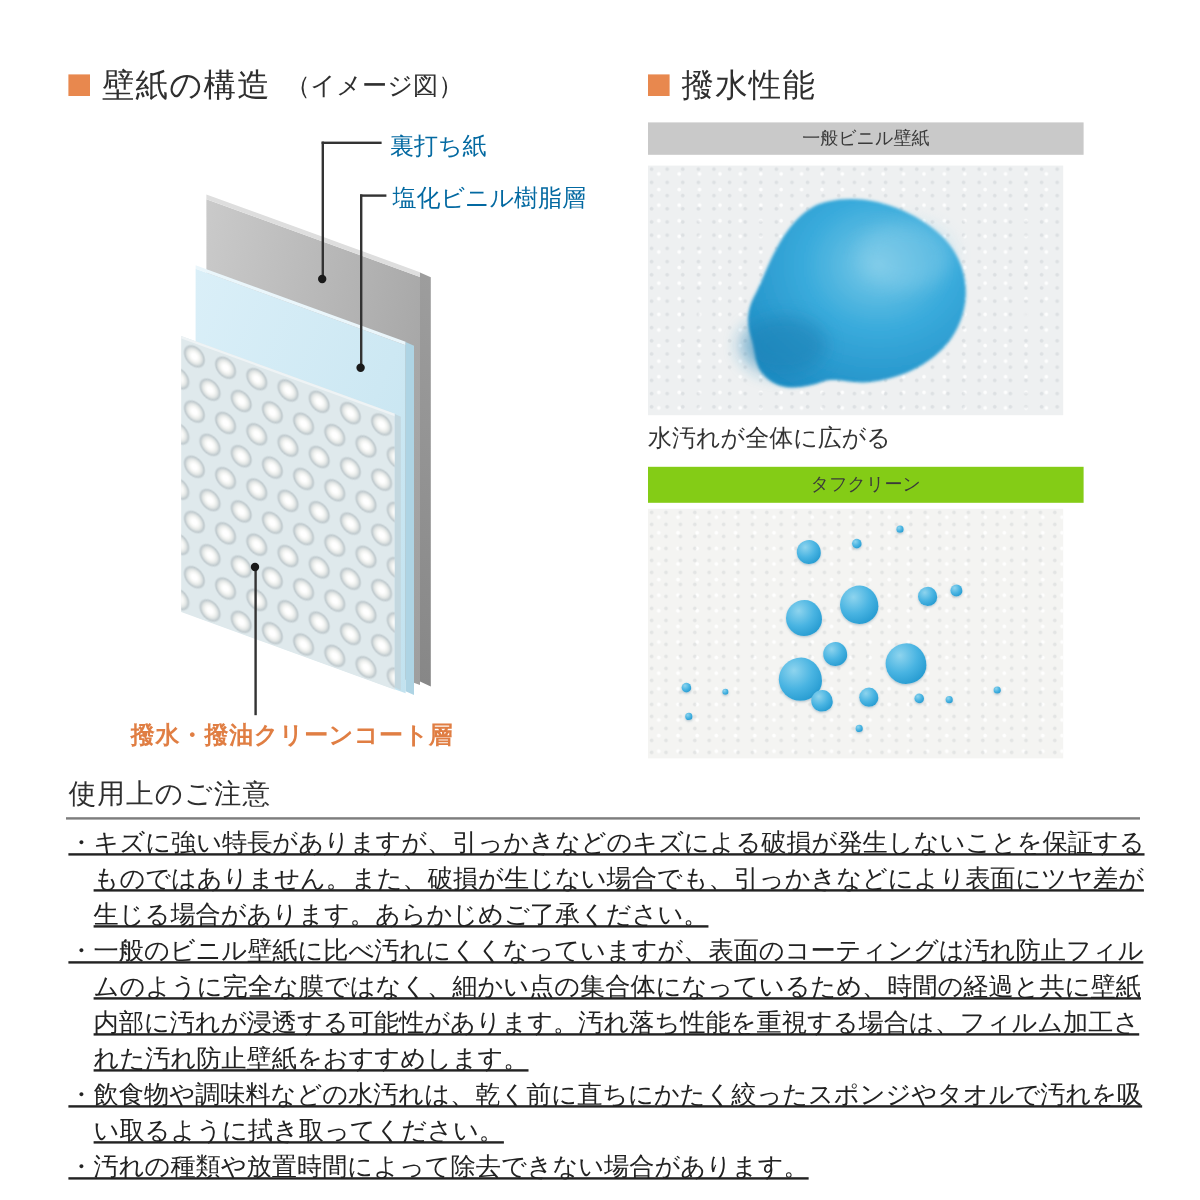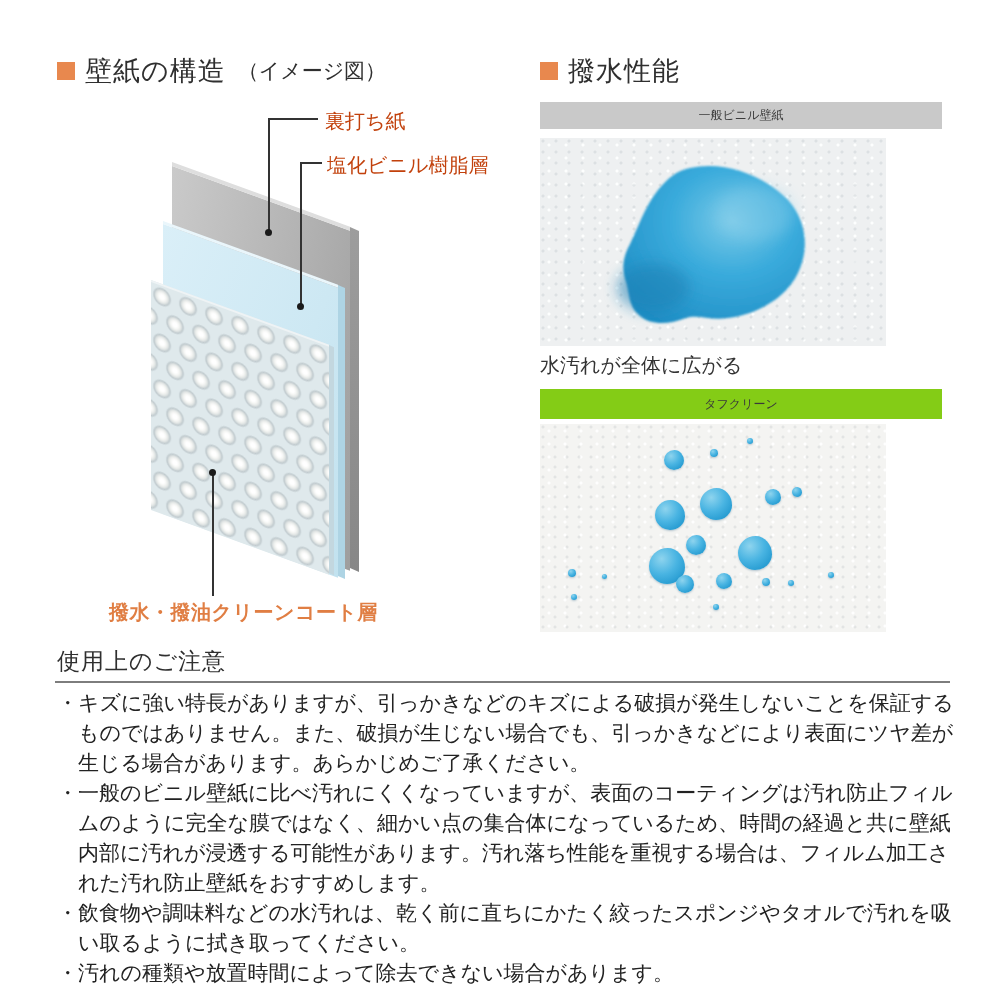--- a/index.html
+++ b/index.html
@@ -32,25 +32,25 @@
     background-image:
       radial-gradient(circle at 11px 11px, #ffffff 2px, #f5f6f4 4px, #e2e6e5 6px, #bfc9cd 8px, rgba(191,201,205,0) 9.5px),
       radial-gradient(circle at 11px 11px, #ffffff 2px, #f5f6f4 4px, #e2e6e5 6px, #bfc9cd 8px, rgba(191,201,205,0) 9.5px);
     background-size:26px 46px,26px 46px;
     background-position:0 0,13px 23px;
     border-top:2px solid #eef3f5;}
   .coat-side{left:329px;top:345px;width:5px;height:228px;transform:skewY(24deg);background:#c3d7df;}
 
   .leader{background:#333;position:absolute;}
   .leader-dot{position:absolute;width:7px;height:7px;border-radius:50%;background:#1a1a1a;}
-  .dg-label{position:absolute;font-size:20px;color:#c2410c;white-space:nowrap;}
+  .dg-label{position:absolute;font-size:20px;color:#0369a1;white-space:nowrap;}
   .coat-label{position:absolute;font-size:20px;font-weight:bold;color:#e07e43;white-space:nowrap;letter-spacing:0.5px;}
 
   
-  .cmp-bar{position:absolute;width:402px;text-align:center;font-size:12px;color:#3a3a3a;}
+  .cmp-bar{position:absolute;width:363px;text-align:center;font-size:15px;color:#3a3a3a;}
   .bar-gray{left:540px;top:102px;height:27px;line-height:27px;background:#c9c9c9;}
   .bar-orange{left:540px;top:389px;height:30px;line-height:30px;background:#84cc16;}
   .photo{position:absolute;left:540px;width:346px;height:208px;overflow:hidden;}
   .photo1{top:138px;background-color:#eef0f1;
     background-image:
       radial-gradient(circle at 3px 3px, rgba(150,160,168,.20) 1px, rgba(0,0,0,0) 2px),
       radial-gradient(circle at 9px 7px, rgba(255,255,255,.9) 1px, rgba(0,0,0,0) 2px);
     background-size:13px 11px,17px 13px;}
   .photo2{top:424px;background-color:#f4f4f2;
     background-image:
@@ -63,21 +63,21 @@
 
   .drop{position:absolute;border-radius:52% 48% 50% 50% / 50% 54% 46% 50%;
     background:radial-gradient(circle at 35% 30%, #8ed4ee 0%, #49b4e2 45%, #2097ce 85%, #1b8cc2 100%);
     box-shadow:0 1px 2px rgba(60,110,140,.35);}
 
   
   .notes-title{position:absolute;left:57px;top:646px;font-size:23px;color:#2f2f2f;letter-spacing:1px;}
   .notes-rule{position:absolute;left:55px;top:681px;width:895px;height:2px;background:#7d7d7d;}
   .notes-list{position:absolute;left:57px;top:688px;width:897px;margin:0;padding:0;list-style:none;
     font-size:21px;line-height:30px;color:#222;}
-  .notes-list li{padding-left:21px;text-indent:-21px;}
+  .notes-list li{padding-left:21px;text-indent:-21px;text-decoration:underline;}
 </style>
 </head>
 <body>
 
 <div class="page">
 
   <div class="abs sec-header" style="left:57px;top:53px;">
     <span class="sq"></span>
     <span class="t">壁紙の構造</span>
     <span class="t-note">（イメージ図）</span>

